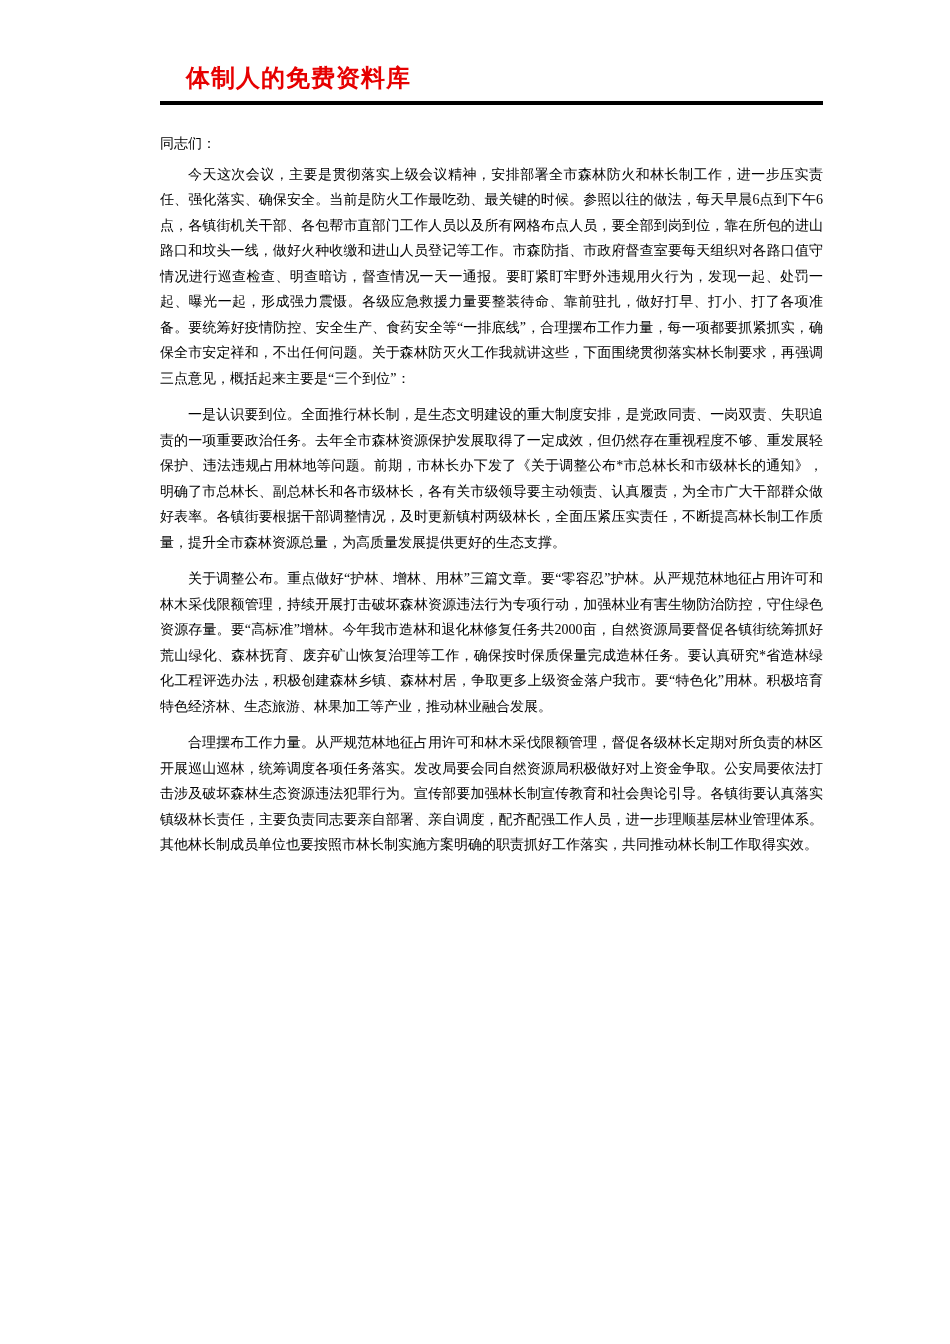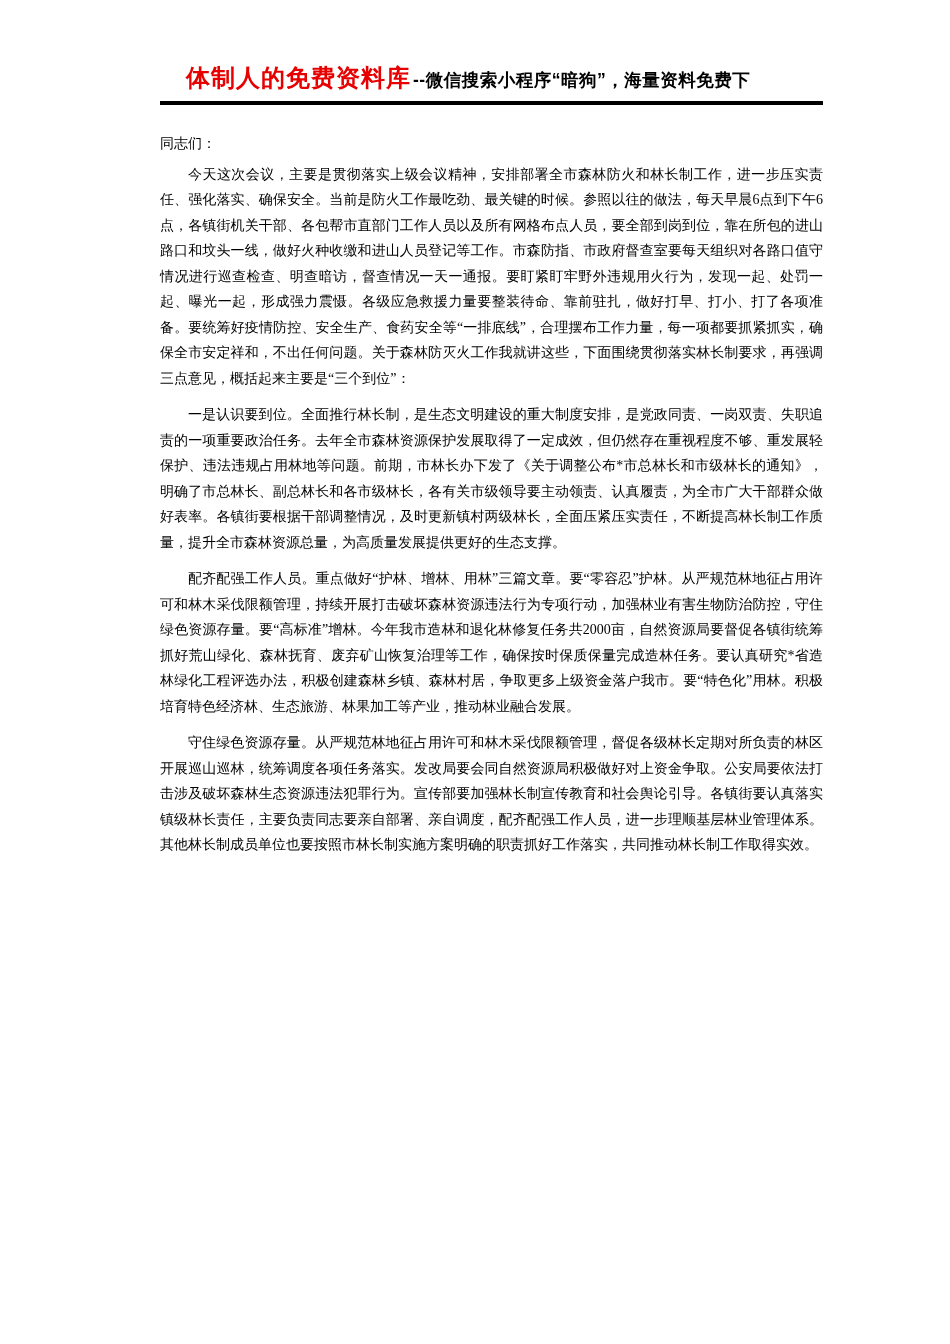--- a/index.html
+++ b/index.html
@@ -71,38 +71,37 @@
   }
 </style>
 </head>
 <body>
 
 <div class="page">
   <div class="content">
 
     <div class="header">
       <span class="brand">体制人的免费资料库</span>
-      <span class="tagline">--微信搜索小程序“暗狗”，海量资料免费下</span>
     </div>
     <div class="rule"></div>
 
     <div class="doc-body">
       <p class="salutation">同志们：</p>
 
       <p class="para">
         <span class="lead"></span><span>今天这次会议，主要是贯彻落实上级会议精神，安排部署全市森林防火和林长制工作，进一步压实责任、强化落实、确保安全。当前是防火工作最吃劲、最关键的时候。参照以往的做法，每天早晨6点到下午6点，各镇街机关干部、各包帮市直部门工作人员以及所有网格布点人员，要全部到岗到位，靠在所包的进山路口和坟头一线，做好火种收缴和进山人员登记等工作。市森防指、市政府督查室要每天组织对各路口值守情况进行巡查检查、明查暗访，督查情况一天一通报。要盯紧盯牢野外违规用火行为，发现一起、处罚一起、曝光一起，形成强力震慑。各级应急救援力量要整装待命、靠前驻扎，做好打早、打小、打了各项准备。要统筹好疫情防控、安全生产、食药安全等“一排底线”，合理摆布工作力量，每一项都要抓紧抓实，确保全市安定祥和，不出任何问题。关于森林防灭火工作我就讲这些，下面围绕贯彻落实林长制要求，再强调三点意见，概括起来主要是“三个到位”：</span>
       </p>
 
       <p class="para">
         <span class="lead">一是认识要到位。</span><span>全面推行林长制，是生态文明建设的重大制度安排，是党政同责、一岗双责、失职追责的一项重要政治任务。去年全市森林资源保护发展取得了一定成效，但仍然存在重视程度不够、重发展轻保护、违法违规占用林地等问题。前期，市林长办下发了《关于调整公布*市总林长和市级林长的通知》，明确了市总林长、副总林长和各市级林长，各有关市级领导要主动领责、认真履责，为全市广大干部群众做好表率。各镇街要根据干部调整情况，及时更新镇村两级林长，全面压紧压实责任，不断提高林长制工作质量，提升全市森林资源总量，为高质量发展提供更好的生态支撑。</span>
       </p>
 
       <p class="para">
-        <span class="lead">配齐配强工作人员。</span><span>重点做好“护林、增林、用林”三篇文章。要“零容忍”护林。从严规范林地征占用许可和林木采伐限额管理，持续开展打击破坏森林资源违法行为专项行动，加强林业有害生物防治防控，守住绿色资源存量。要“高标准”增林。今年我市造林和退化林修复任务共2000亩，自然资源局要督促各镇街统筹抓好荒山绿化、森林抚育、废弃矿山恢复治理等工作，确保按时保质保量完成造林任务。要认真研究*省造林绿化工程评选办法，积极创建森林乡镇、森林村居，争取更多上级资金落户我市。要“特色化”用林。积极培育特色经济林、生态旅游、林果加工等产业，推动林业融合发展。</span>
+        <span class="lead">关于调整公布。</span><span>重点做好“护林、增林、用林”三篇文章。要“零容忍”护林。从严规范林地征占用许可和林木采伐限额管理，持续开展打击破坏森林资源违法行为专项行动，加强林业有害生物防治防控，守住绿色资源存量。要“高标准”增林。今年我市造林和退化林修复任务共2000亩，自然资源局要督促各镇街统筹抓好荒山绿化、森林抚育、废弃矿山恢复治理等工作，确保按时保质保量完成造林任务。要认真研究*省造林绿化工程评选办法，积极创建森林乡镇、森林村居，争取更多上级资金落户我市。要“特色化”用林。积极培育特色经济林、生态旅游、林果加工等产业，推动林业融合发展。</span>
       </p>
 
       <p class="para">
-        <span class="lead">守住绿色资源存量。</span><span>从严规范林地征占用许可和林木采伐限额管理，督促各级林长定期对所负责的林区开展巡山巡林，统筹调度各项任务落实。发改局要会同自然资源局积极做好对上资金争取。公安局要依法打击涉及破坏森林生态资源违法犯罪行为。宣传部要加强林长制宣传教育和社会舆论引导。各镇街要认真落实镇级林长责任，主要负责同志要亲自部署、亲自调度，配齐配强工作人员，进一步理顺基层林业管理体系。其他林长制成员单位也要按照市林长制实施方案明确的职责抓好工作落实，共同推动林长制工作取得实效。</span>
+        <span class="lead">合理摆布工作力量。</span><span>从严规范林地征占用许可和林木采伐限额管理，督促各级林长定期对所负责的林区开展巡山巡林，统筹调度各项任务落实。发改局要会同自然资源局积极做好对上资金争取。公安局要依法打击涉及破坏森林生态资源违法犯罪行为。宣传部要加强林长制宣传教育和社会舆论引导。各镇街要认真落实镇级林长责任，主要负责同志要亲自部署、亲自调度，配齐配强工作人员，进一步理顺基层林业管理体系。其他林长制成员单位也要按照市林长制实施方案明确的职责抓好工作落实，共同推动林长制工作取得实效。</span>
       </p>
     </div>
 
   </div>
 </div>
 
 </body></html>

